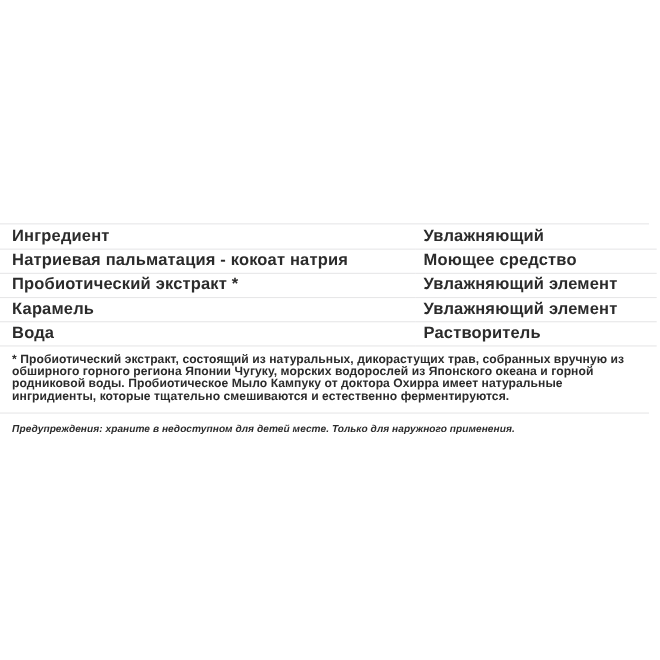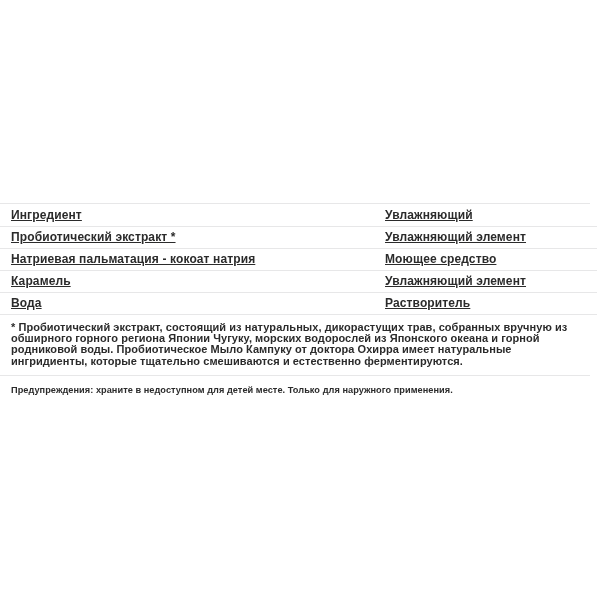--- a/index.html
+++ b/index.html
@@ -45,27 +45,26 @@
   }
 
   .ing-table tr {
     height: 22px;
   }
 
   .ing-table td {
     padding: 0 0 0 11px;
     vertical-align: middle;
     border-bottom: 1px solid #e7e7e8;
-    font-size: 12px;
+    font-size: 15px;
     font-weight: bold;
     line-height: 12px;
     color: #2b2b2b;
     letter-spacing: 0.01em;
     white-space: nowrap;
-    text-decoration: underline;
   }
 
   .ing-table td.col-name { width: 367px; }
   .ing-table td.col-purpose { width: 212px; padding-left: 7px; }
 
   .note-block {
     width: 590px;
     box-sizing: border-box;
     padding: 7px 11px 8px 11px;
     border-bottom: 1px solid #e7e7e8;
@@ -78,20 +77,21 @@
     color: #2b2b2b;
     letter-spacing: 0.005em;
     margin: 0;
     text-align: left;
   }
 
   .warning-block {
     width: 590px;
     box-sizing: border-box;
     padding: 8px 11px 8px 11px;
+    font-style: italic;
   }
 
   .warning-text {
     font-size: 9.2px;
     font-weight: bold;
     line-height: 12px;
     color: #2b2b2b;
     letter-spacing: 0.005em;
     margin: 0;
   }
@@ -105,26 +105,26 @@
 
     <hr class="hrule">
 
     <table class="ing-table">
       <tbody>
         <tr>
           <td class="col-name">Ингредиент</td>
           <td class="col-purpose">Увлажняющий</td>
         </tr>
         <tr>
+          <td class="col-name">Натриевая пальматация - кокоат натрия</td>
+          <td class="col-purpose">Моющее средство</td>
+        </tr>
+        <tr>
           <td class="col-name">Пробиотический экстракт *</td>
           <td class="col-purpose">Увлажняющий элемент</td>
-        </tr>
-        <tr>
-          <td class="col-name">Натриевая пальматация - кокоат натрия</td>
-          <td class="col-purpose">Моющее средство</td>
         </tr>
         <tr>
           <td class="col-name">Карамель</td>
           <td class="col-purpose">Увлажняющий элемент</td>
         </tr>
         <tr>
           <td class="col-name">Вода</td>
           <td class="col-purpose">Растворитель</td>
         </tr>
       </tbody>

